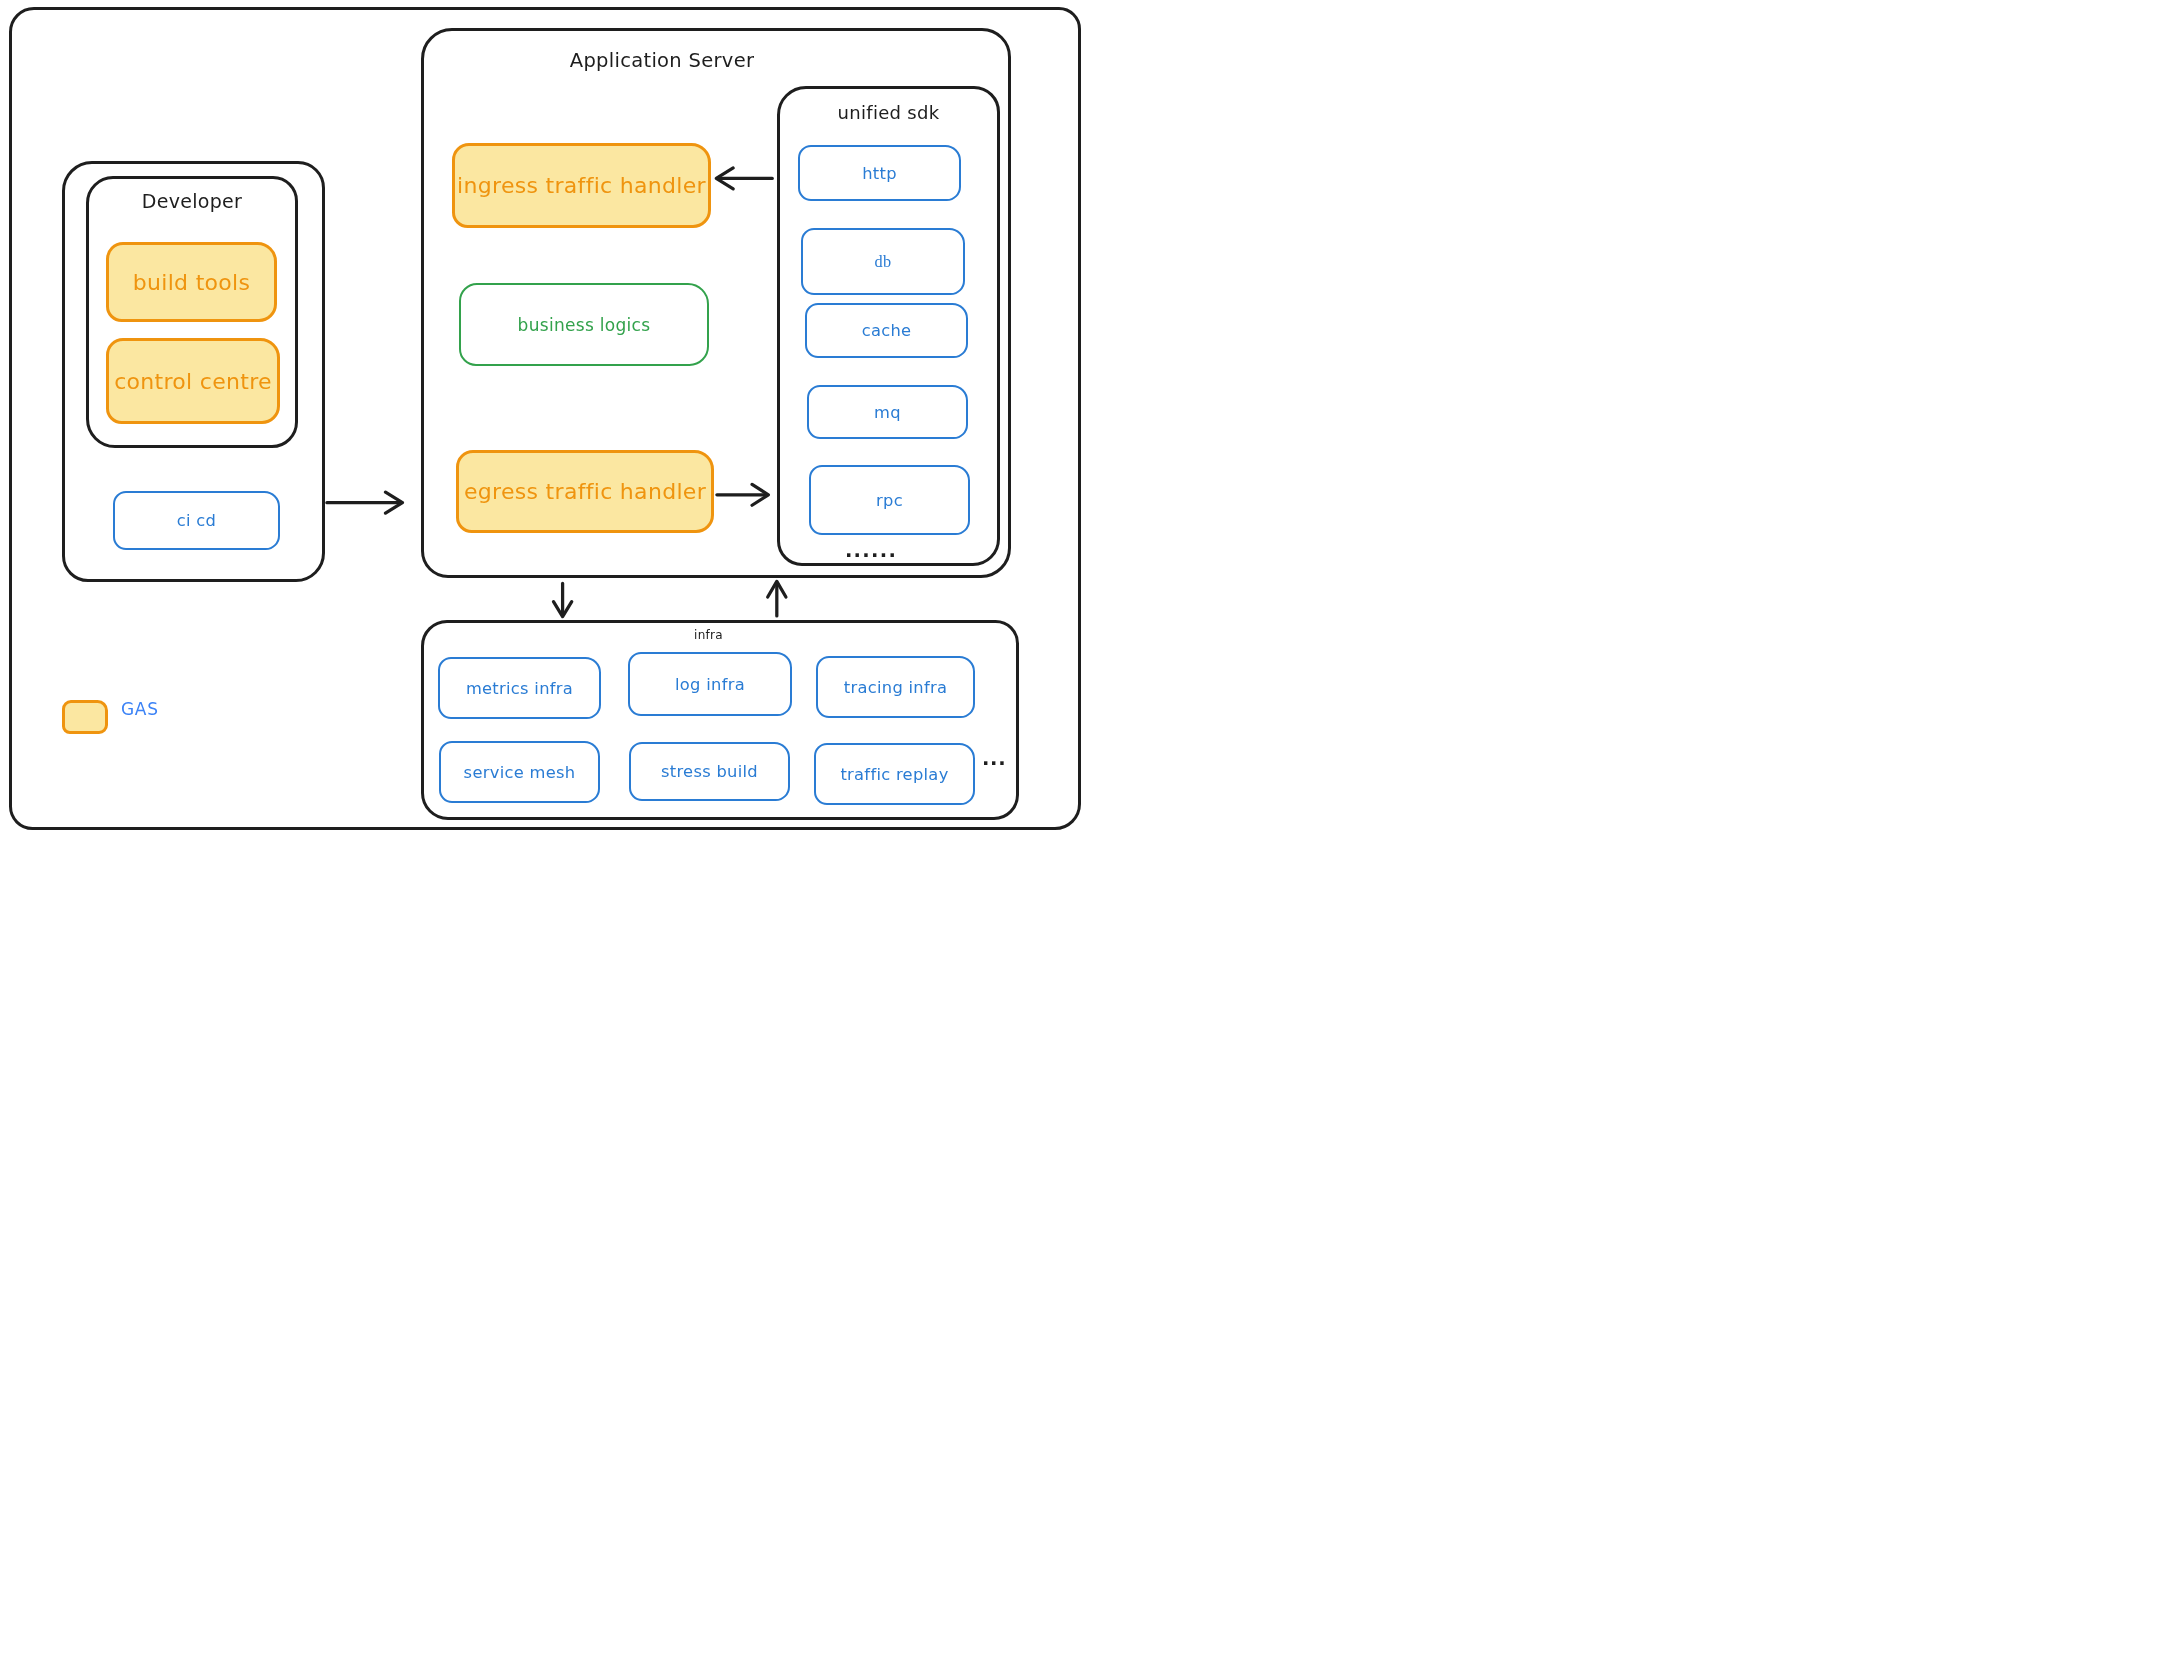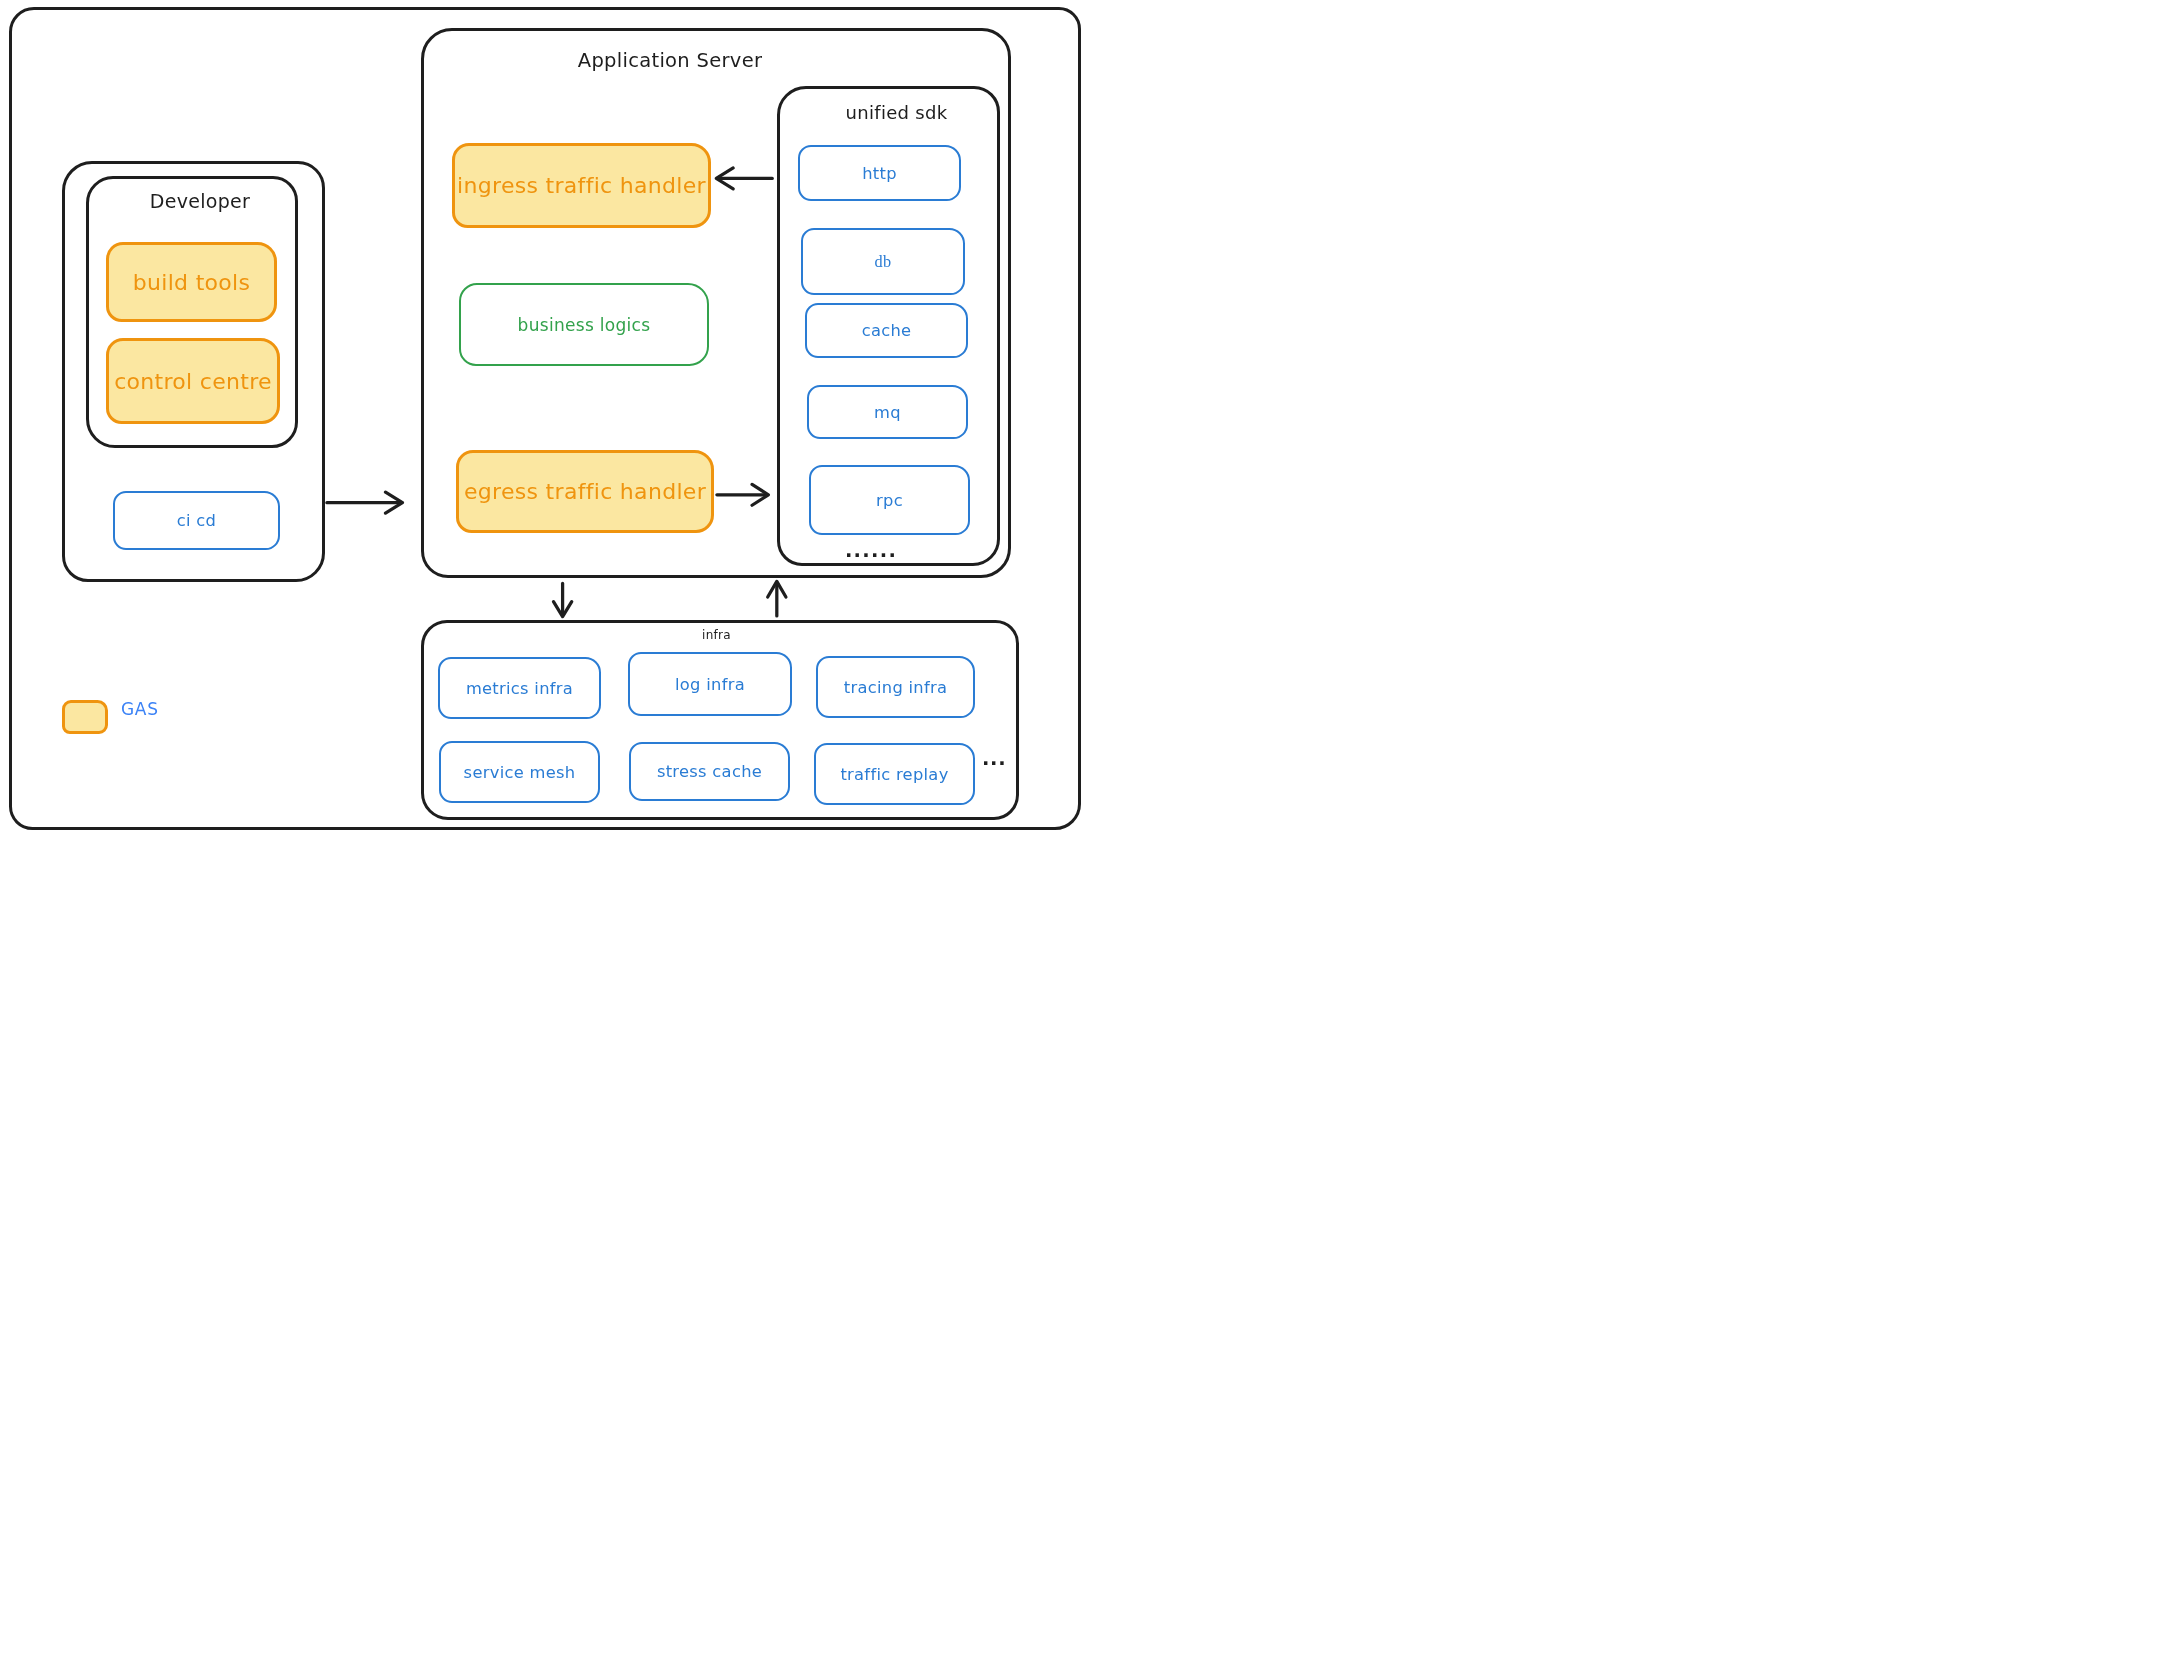--- a/index.html
+++ b/index.html
@@ -30,21 +30,21 @@
   }
   .greenbox{
     border:2.6px solid #33a24c;
     background:#ffffff;
     border-radius:18px 21px 19.5px 17px;
     display:flex;align-items:center;justify-content:center;
     color:#33a24c;font-size:17px;letter-spacing:0.3px;text-align:right;
   }
   .title{
     position:absolute;text-align:center;
-    font-size:19px;color:#1e1e1e;letter-spacing:0.3px;margin-left:8px;
+    font-size:19px;color:#1e1e1e;letter-spacing:0.3px;
   }
   .dots{position:absolute;color:#1e1e1e;font-weight:bold;}
   .legend-label{position:absolute;color:#3b82f6;font-size:17px;letter-spacing:0.7px;}
   svg.arrows{position:absolute;left:0;top:0;width:1092px;height:836px;pointer-events:none;}
   svg.arrows path{stroke:#1e1e1e;stroke-width:5;fill:none;stroke-linecap:round;stroke-linejoin:round;}
 </style>
 </head>
 <body>
 
 <div class="canvas">
@@ -107,21 +107,21 @@
   <div class="box bluebox" style="left:628px;top:652px;width:164px;height:64px;">
     <span>log infra</span>
   </div>
   <div class="box bluebox" style="left:816px;top:656px;width:159px;height:62px;">
     <span>tracing infra</span>
   </div>
   <div class="box bluebox" style="left:439px;top:741px;width:161px;height:62px;">
     <span>service mesh</span>
   </div>
   <div class="box bluebox" style="left:629px;top:742px;width:161px;height:59px;">
-    <span>stress cache</span>
+    <span>stress build</span>
   </div>
   <div class="box bluebox" style="left:814px;top:743px;width:161px;height:62px;">
     <span>traffic replay</span>
   </div>
   <div class="dots" style="left:982px;top:747px;font-size:19.5px;letter-spacing:0.7px;">...</div>
 
   <div class="box ybox" style="left:62px;top:700px;width:46px;height:34px;border-radius:9px 10.4px 9px 7.8px;"></div>
   <div class="legend-label" style="left:121px;top:699px;">GAS</div>
 
   <svg class="arrows" viewBox="0 0 1677 1284">

